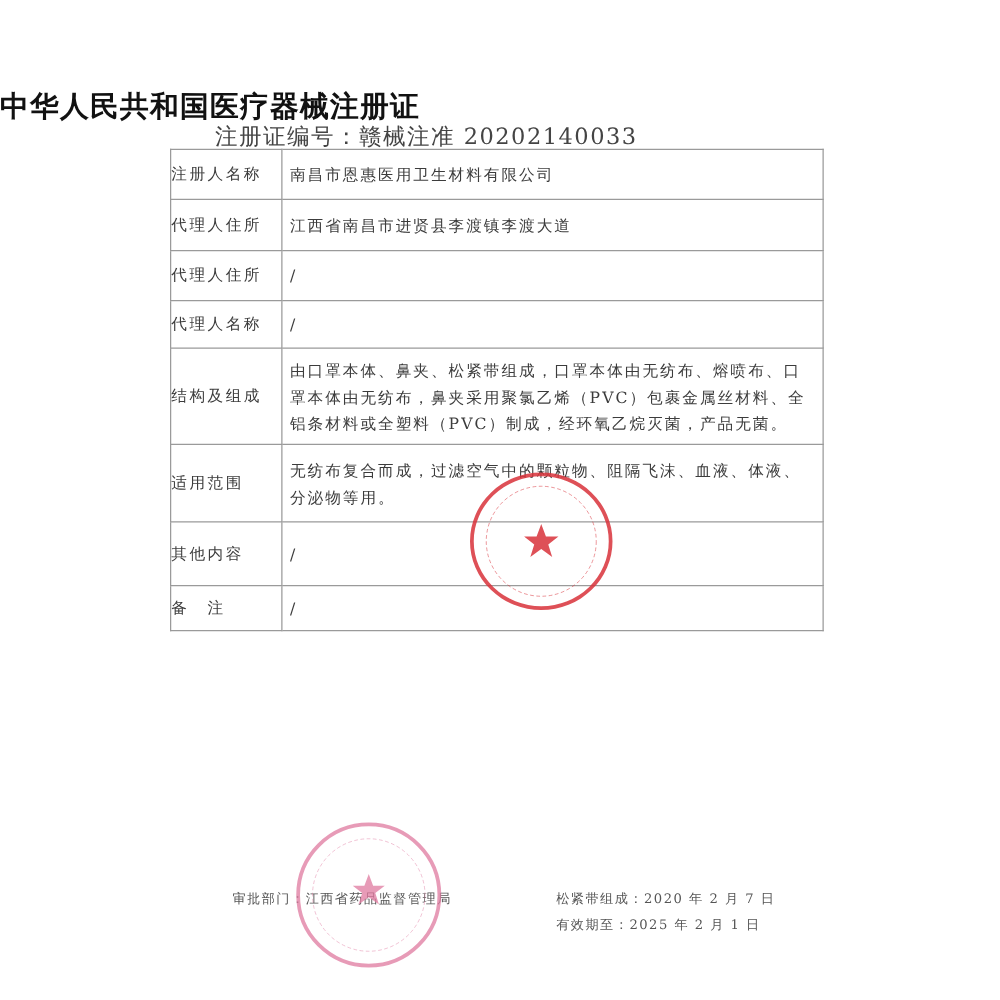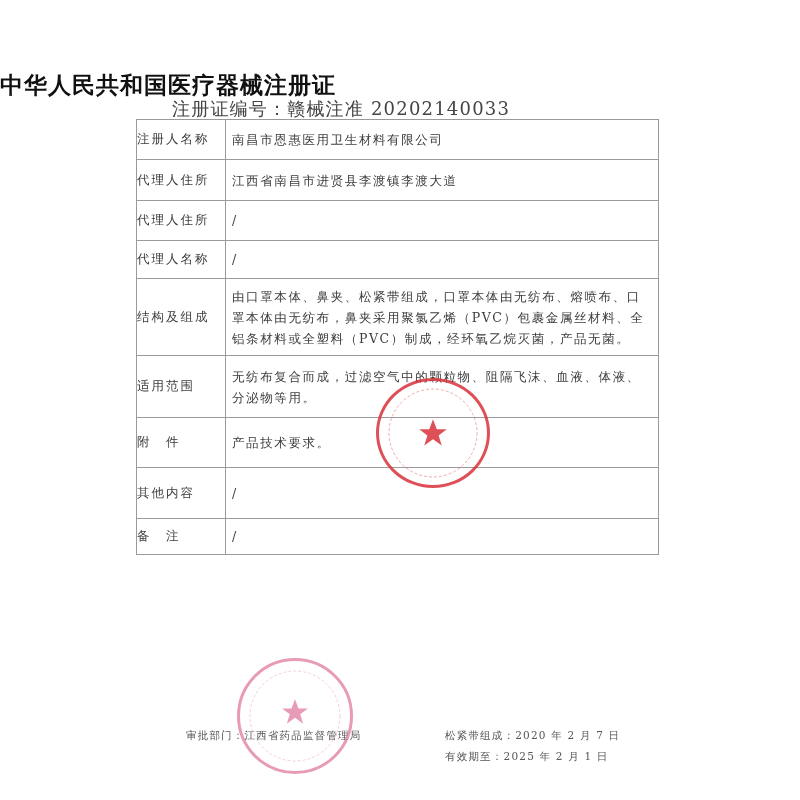--- a/index.html
+++ b/index.html
@@ -16,21 +16,21 @@
   .regno {
     position: absolute; left: 172px; top: 97px; font-size: 18px; color: #444; letter-spacing: 1.2px;
   }
   table.cert {
     position: absolute; left: 136px; top: 119px; width: 523px; border-collapse: collapse;
     font-size: 12.5px; color: #3c3c3c;
   }
   table.cert td { border: 1px solid #9a9a9a; padding: 0; vertical-align: middle; }
   table.cert td.lbl { width: 88px; text-align: left; letter-spacing: 2px; }
   table.cert td.val { padding-left: 6px; padding-right: 8px; letter-spacing: 1.6px; line-height: 21px; }
-  .footer { position: absolute; font-size: 10.5px; color: #555; letter-spacing: 1.2px; margin-top: 17px; }
+  .footer { position: absolute; font-size: 10.5px; color: #555; letter-spacing: 1.2px; }
   .stamp {
     position: absolute; border-radius: 50%; border: 3px solid; pointer-events: none;
   }
   .stamp .star { position: absolute; left: 50%; top: 50%; transform: translate(-50%,-50%); }
   .stamp .ring { position: absolute; left: 0; top: 0; width: 100%; height: 100%; }
 </style>
 </head>
 <body>
 
 <div class="title">中华人民共和国医疗器械注册证</div>
@@ -58,24 +58,20 @@
         <td class="val">/</td>
       </tr>
     <tr style="height:77px">
         <td class="lbl">结构及组成</td>
         <td class="val">由口罩本体、鼻夹、松紧带组成，口罩本体由无纺布、熔喷布、口罩本体由无纺布，鼻夹采用聚氯乙烯（PVC）包裹金属丝材料、全铝条材料或全塑料（PVC）制成，经环氧乙烷灭菌，产品无菌。</td>
       </tr>
     <tr style="height:62px">
         <td class="lbl">适用范围</td>
         <td class="val">无纺布复合而成，过滤空气中的颗粒物、阻隔飞沫、血液、体液、分泌物等用。</td>
       </tr>
-    <tr style="height:50px">
-        <td class="lbl">附　件</td>
-        <td class="val">产品技术要求。</td>
-      </tr>
     <tr style="height:51px">
         <td class="lbl">其他内容</td>
         <td class="val">/</td>
       </tr>
     <tr style="height:36px">
         <td class="lbl">备　注</td>
         <td class="val">/</td>
       </tr>
   </tbody>
 </table>

